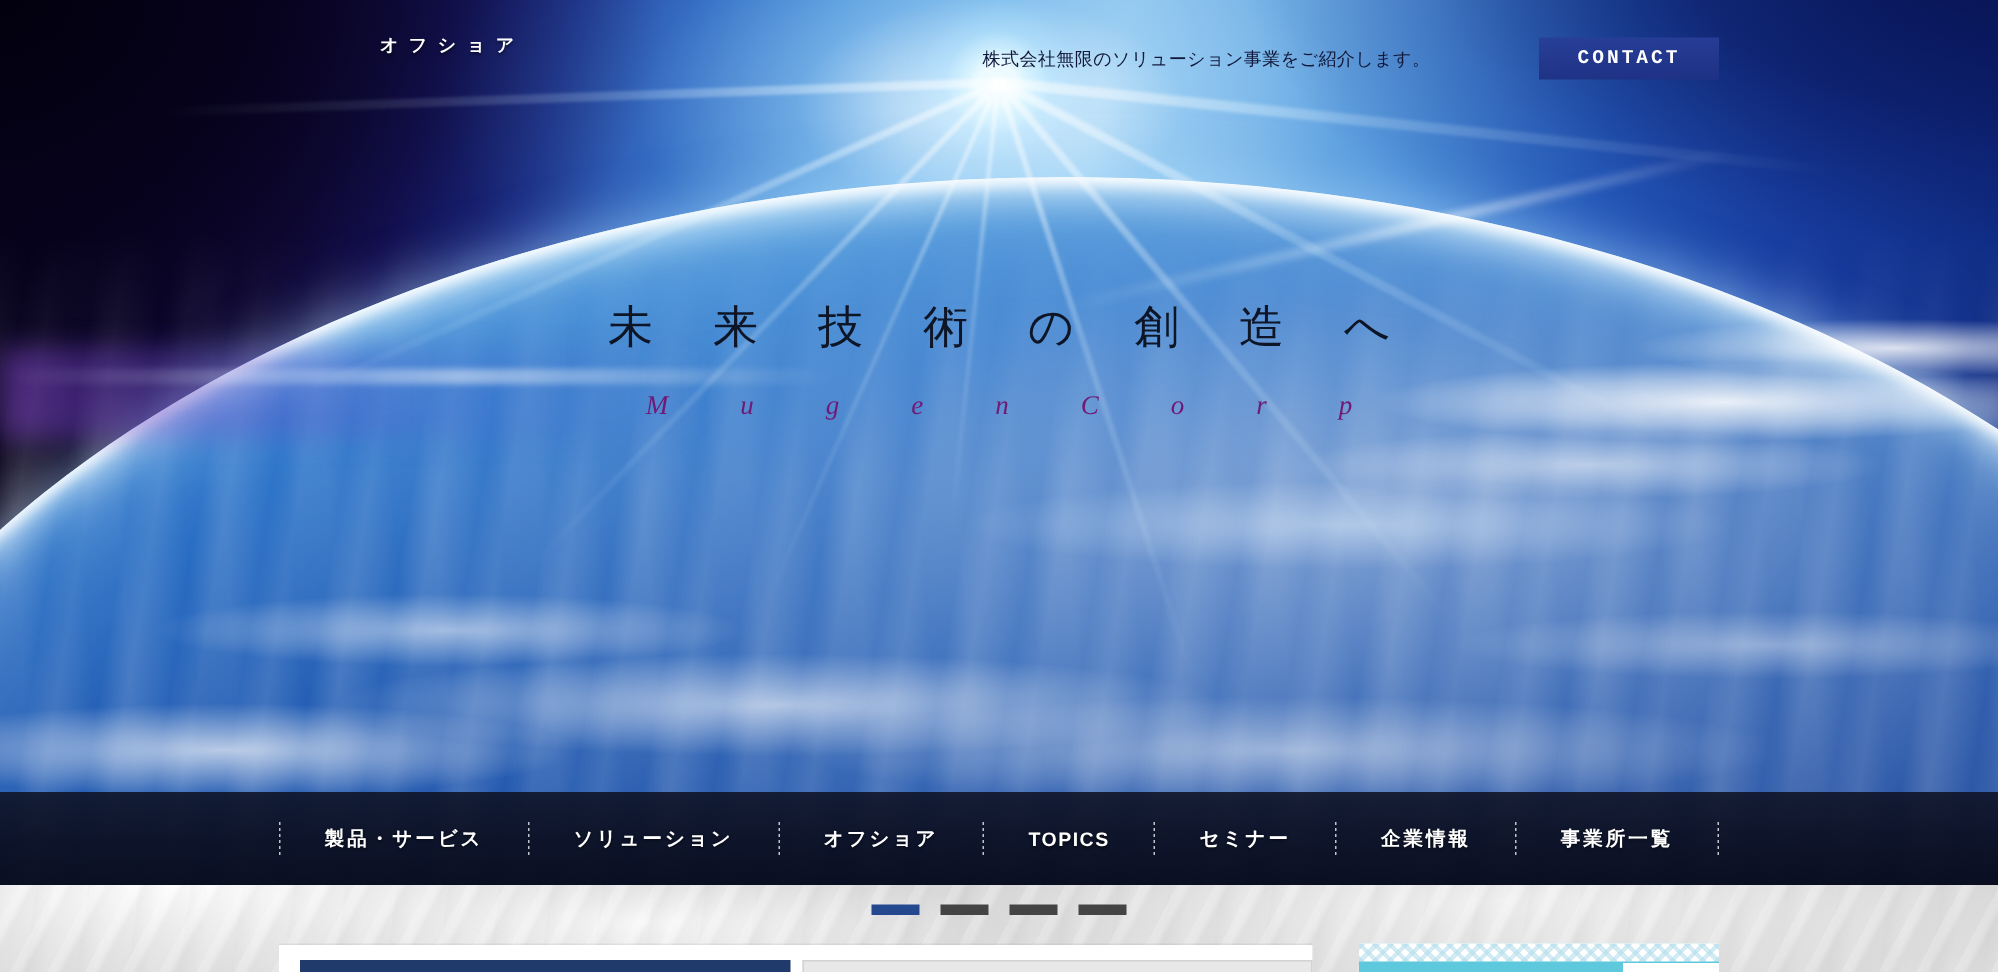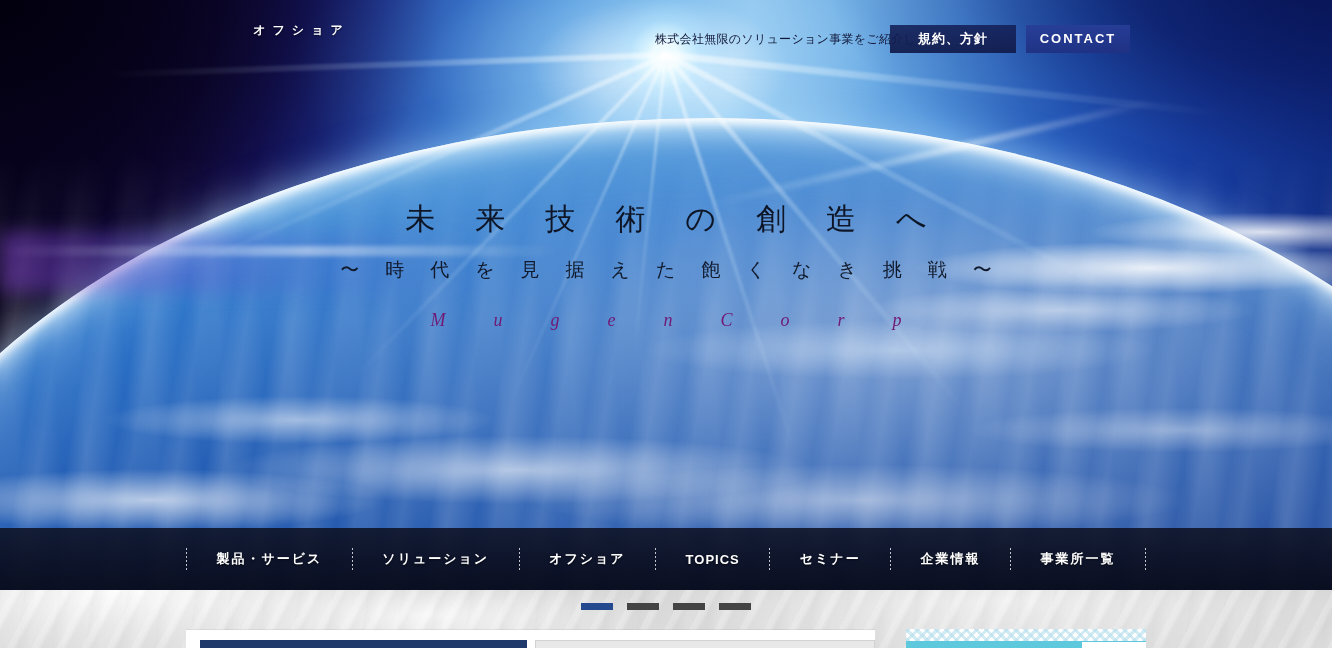--- a/index.html
+++ b/index.html
@@ -241,24 +241,24 @@
     cursor: pointer;
     letter-spacing: 1px;
     white-space: nowrap;
     font-family: "DejaVu Sans", "Liberation Sans", sans-serif;
   }
   .hbtn-policy {
     left: 890px; width: 126px;
     background: linear-gradient(180deg, rgba(20,32,88,0.88) 0%, rgba(16,26,74,0.92) 100%);
   }
   .hbtn-contact {
-    left: 1026px; width: 104px;
+    left: 1026px; width: 120px;
     background: linear-gradient(180deg, rgba(40,62,152,0.92) 0%, rgba(31,49,131,0.95) 100%);
     letter-spacing: 2px;
-    font-family: Liberation Sans, sans-serif;
+    font-family: Liberation Mono, monospace;
   }
 
   
   .hero-copy {
     position: absolute;
     left: 0; top: 196px;
     width: 1332px;
     z-index: 20;
     text-align: center;
     color: #101a2e;
@@ -425,34 +425,32 @@
     <div class="ray" style="left:664px; top:55px; width:4px; height:450px; transform: rotate(44deg);"></div>
     <div class="ray" style="left:664px; top:55px; width:6px; height:520px; transform: rotate(-62deg);"></div>
     <div class="ray" style="left:664px; top:55px; width:5px; height:520px; transform: rotate(66deg);"></div>
     <div class="ray" style="left:664px; top:55px; width:7px; height:560px; transform: rotate(-84deg);"></div>
     <div class="ray" style="left:664px; top:55px; width:6px; height:560px; transform: rotate(88deg);"></div>
     <div class="streak" style="left:0px; top:246px; width:560px; height:10px;"></div>
     <div class="streak" style="left:700px; top:150px; width:460px; height:7px; transform: rotate(-13deg);"></div>
 
     <div class="hero-copy">
       <div class="hero-l1">未来技術の創造へ</div>
-      <div class="hero-l2">〜時代を見据えた飽くなき挑戦〜</div>
       <div class="hero-l3">MugenCorp</div>
     </div>
   </div>
 
   <div class="header">
 
     <div class="logo-block">
       <div class="logo-sub">オフショア</div>
     </div>
 
     <div class="header-tag">株式会社無限のソリューション事業をご紹介します。</div>
 
-    <div class="hbtn hbtn-policy">規約、方針</div>
     <div class="hbtn hbtn-contact">CONTACT</div>
   </div>
 
   <div class="navbar">
     <div class="nav-inner">
       <div class="nav-sep"></div>
       <div class="nav-item">製品・サービス</div>
       <div class="nav-sep"></div>
       <div class="nav-item">ソリューション</div>
       <div class="nav-sep"></div>

